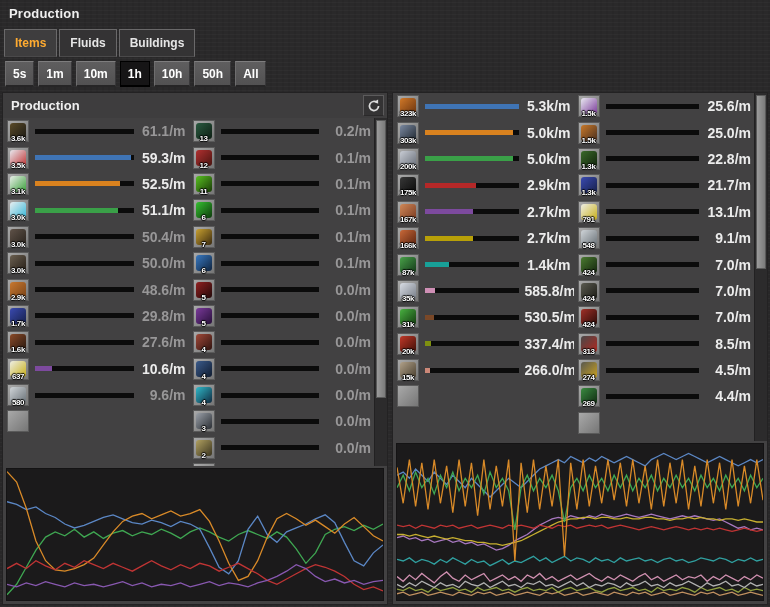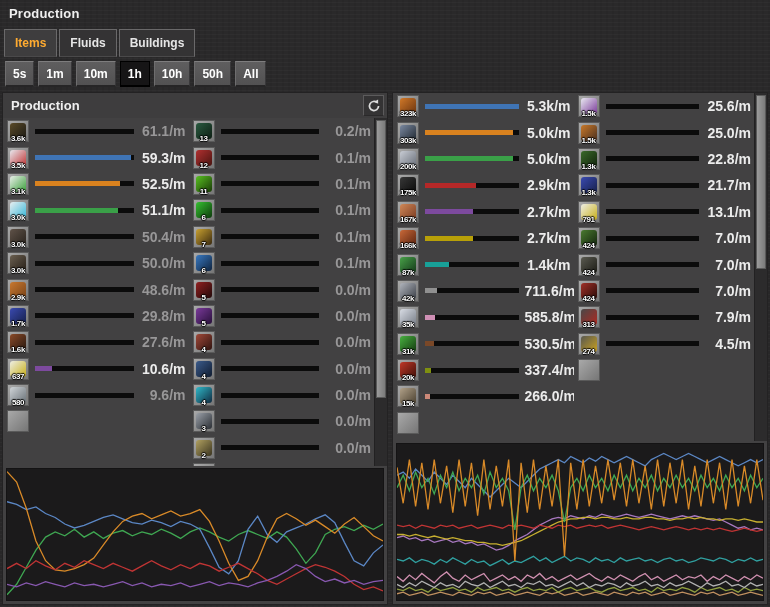--- a/index.html
+++ b/index.html
@@ -470,30 +470,20 @@
     <span class="icon-slot">
       <span class="icon-gfx" style="background: linear-gradient(135deg, rgb(72, 160, 72), rgb(20, 56, 26));"></span>
       <span class="icon-count">87k</span>
     </span>
     <span class="bar">
       <span class="bar-fill" style="width: 26%; background: rgb(24, 160, 152);"></span>
     </span>
     <span class="rate bright">1.4k/m</span>
   </div>
 
-  <div class="row">
-    <span class="icon-slot">
-      <span class="icon-gfx" style="background: linear-gradient(135deg, rgb(176, 180, 188), rgb(60, 64, 72));"></span>
-      <span class="icon-count">42k</span>
-    </span>
-    <span class="bar">
-      <span class="bar-fill" style="width: 13%; background: rgb(144, 144, 144);"></span>
-    </span>
-    <span class="rate bright">711.6/m</span>
-  </div>
 
   <div class="row">
     <span class="icon-slot">
       <span class="icon-gfx" style="background: linear-gradient(135deg, rgb(216, 220, 228), rgb(120, 126, 136));"></span>
       <span class="icon-count">35k</span>
     </span>
     <span class="bar">
       <span class="bar-fill" style="width: 11%; background: rgb(207, 143, 181);"></span>
     </span>
     <span class="rate bright">585.8/m</span>
@@ -591,20 +581,30 @@
     <span class="icon-slot">
       <span class="icon-gfx" style="background: linear-gradient(135deg, rgb(238, 238, 228), rgb(200, 176, 24));"></span>
       <span class="icon-count">791</span>
     </span>
     <span class="bar">
       <span class="bar-fill" style="width: 0%; background: rgb(11, 11, 11);"></span>
     </span>
     <span class="rate bright">13.1/m</span>
   </div>
 
+  <div class="row">
+    <span class="icon-slot">
+      <span class="icon-gfx" style="background: linear-gradient(135deg, rgb(207, 212, 216), rgb(106, 114, 120));"></span>
+      <span class="icon-count">548</span>
+    </span>
+    <span class="bar">
+      <span class="bar-fill" style="width: 0%; background: rgb(11, 11, 11);"></span>
+    </span>
+    <span class="rate bright">9.1/m</span>
+  </div>
 
   <div class="row">
     <span class="icon-slot">
       <span class="icon-gfx" style="background: linear-gradient(135deg, rgb(74, 122, 48), rgb(20, 37, 14));"></span>
       <span class="icon-count">424</span>
     </span>
     <span class="bar">
       <span class="bar-fill" style="width: 0%; background: rgb(11, 11, 11);"></span>
     </span>
     <span class="rate bright">7.0/m</span>
@@ -634,34 +634,44 @@
 
 
   <div class="row">
     <span class="icon-slot">
       <span class="icon-gfx" style="background: linear-gradient(135deg, rgb(72, 72, 72), rgb(176, 40, 32));"></span>
       <span class="icon-count">313</span>
     </span>
     <span class="bar">
       <span class="bar-fill" style="width: 0%; background: rgb(11, 11, 11);"></span>
     </span>
-    <span class="rate bright">7.9/m</span>
+    <span class="rate bright">8.5/m</span>
   </div>
 
   <div class="row">
     <span class="icon-slot">
       <span class="icon-gfx" style="background: linear-gradient(135deg, rgb(88, 88, 80), rgb(200, 160, 32));"></span>
       <span class="icon-count">274</span>
     </span>
     <span class="bar">
       <span class="bar-fill" style="width: 0%; background: rgb(11, 11, 11);"></span>
     </span>
     <span class="rate bright">4.5/m</span>
   </div>
 
+  <div class="row">
+    <span class="icon-slot">
+      <span class="icon-gfx" style="background: linear-gradient(135deg, rgb(58, 138, 64), rgb(16, 42, 18));"></span>
+      <span class="icon-count">269</span>
+    </span>
+    <span class="bar">
+      <span class="bar-fill" style="width: 0%; background: rgb(11, 11, 11);"></span>
+    </span>
+    <span class="rate bright">4.4/m</span>
+  </div>
 
   <div class="row">
     <span class="icon-slot">
 
       <span class="icon-count"></span>
     </span>
 
     <span class="rate bright"></span>
   </div>
 </div>

